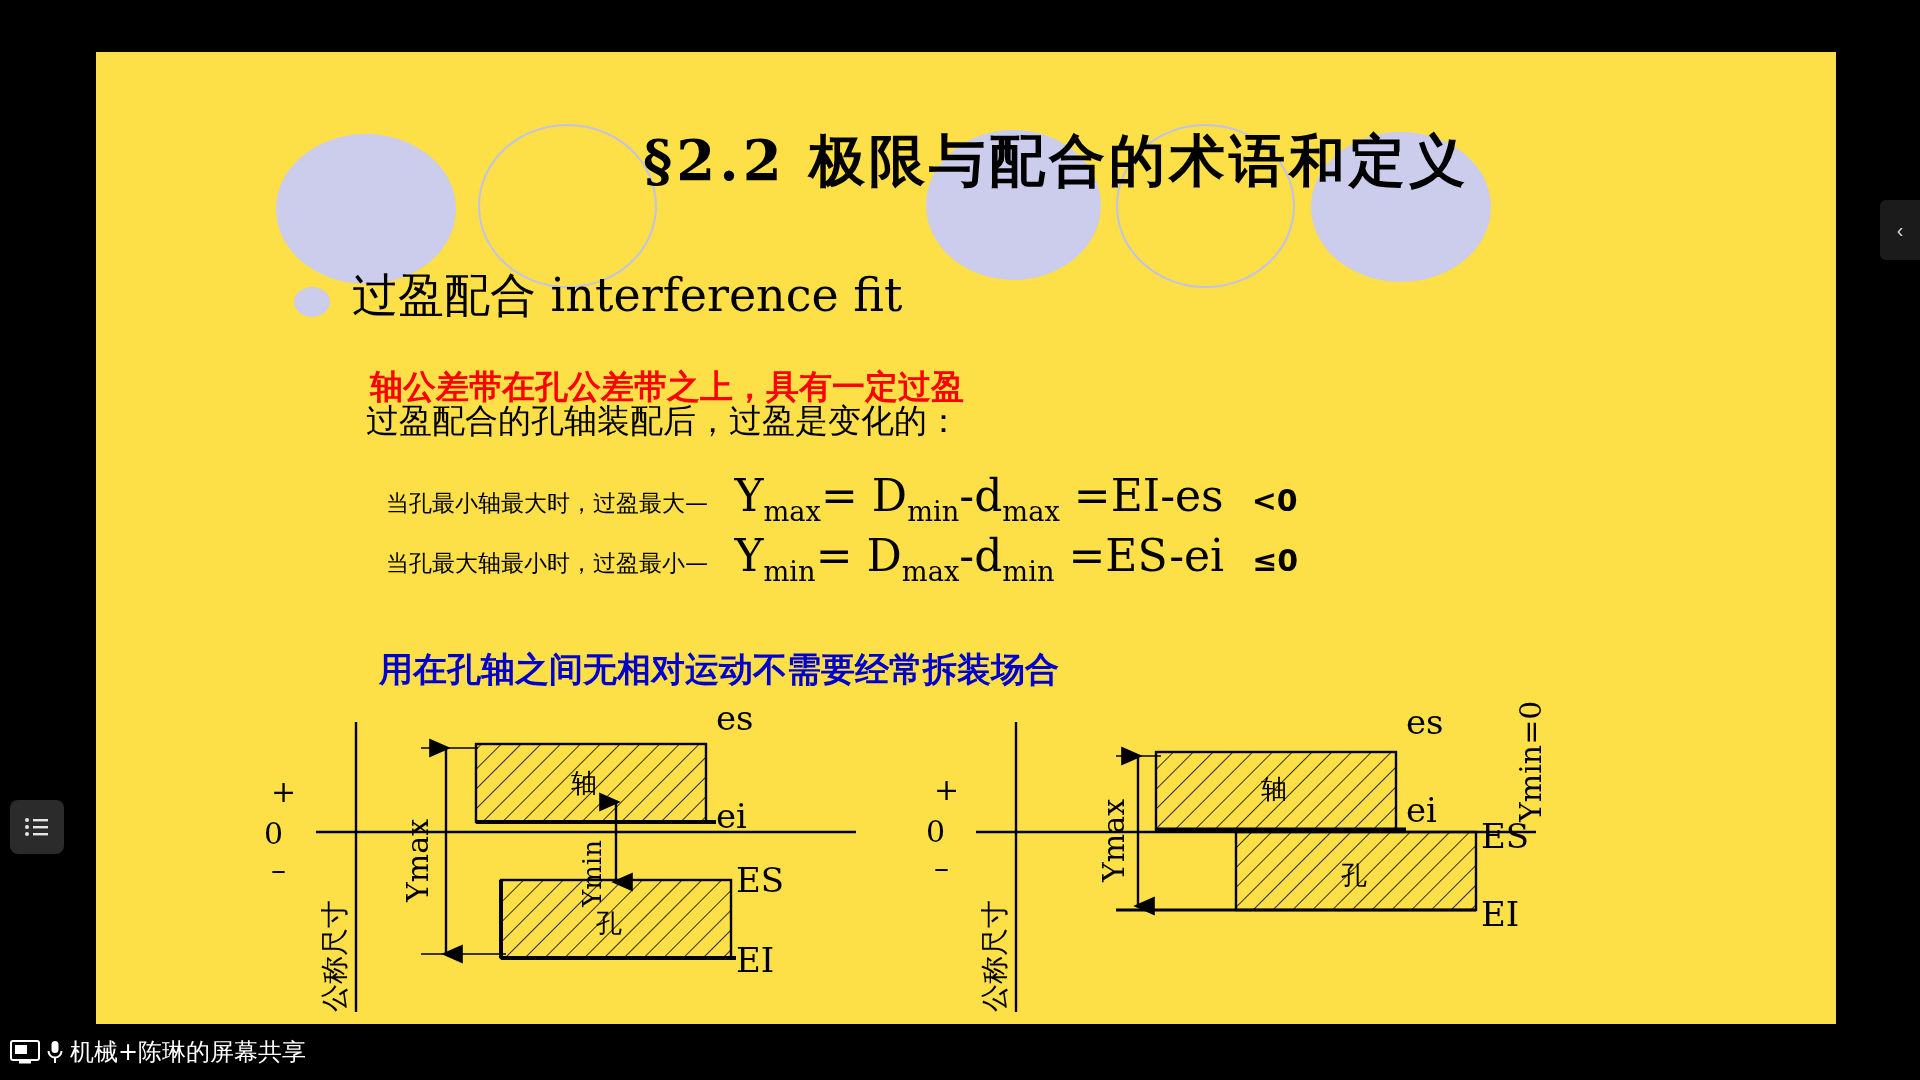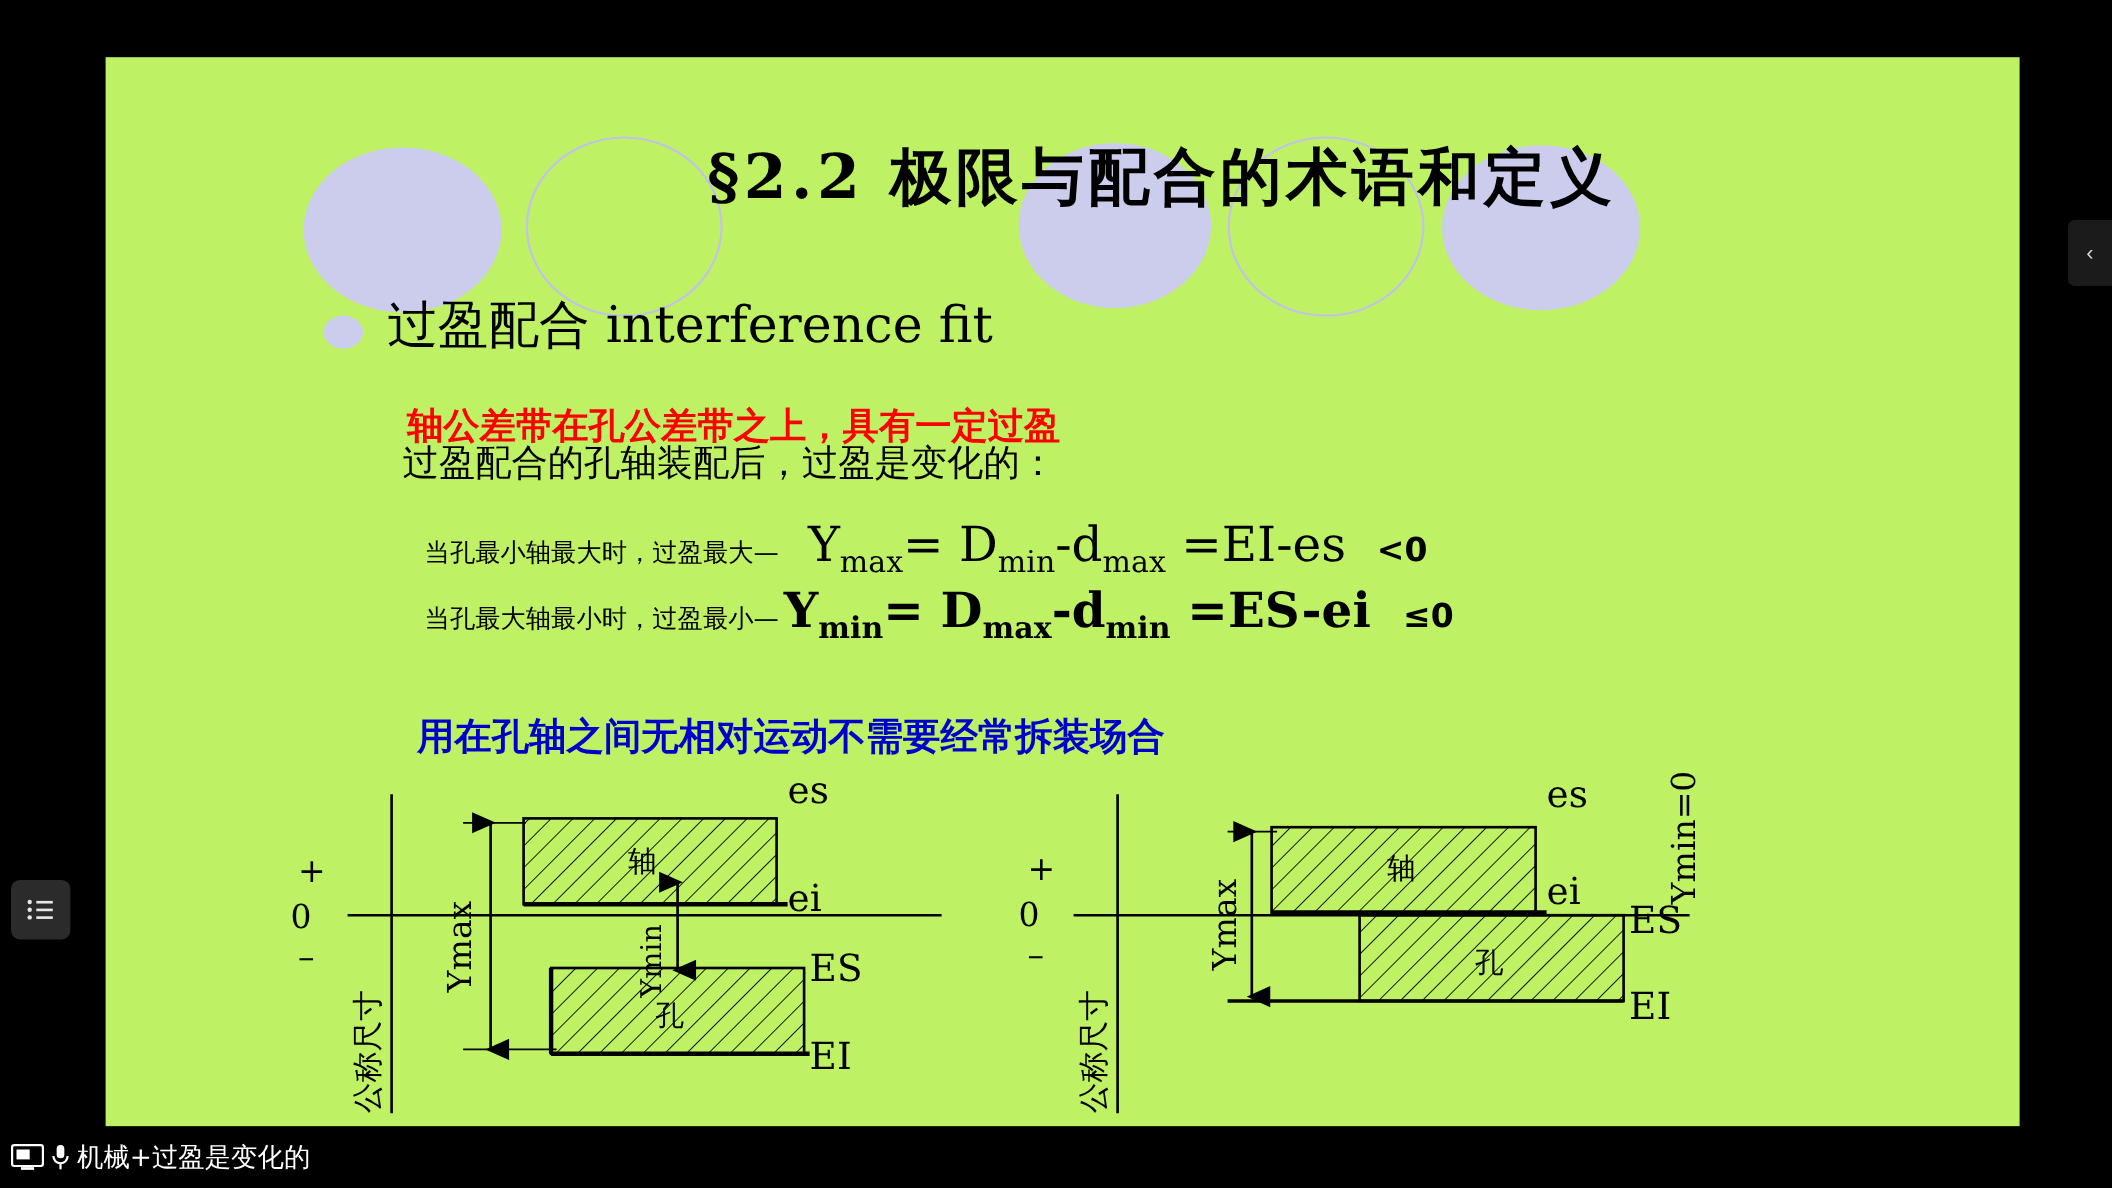--- a/index.html
+++ b/index.html
@@ -17,21 +17,21 @@
     height: 1080px;
     background: #000;
   }
   
   #slide {
     position: absolute;
     left: 96px;
     top: 52px;
     width: 1740px;
     height: 972px;
-    background: #bef264;
+    background: #fde047;
     overflow: hidden;
   }
   
   .blob {
     position: absolute;
     background: #ccccec;
     border-radius: 50%;
     z-index: 1;
   }
   .blob.outline {
@@ -215,21 +215,21 @@
     <div class="eqline" style="left:290px;top:418px;">
       <span class="cn">当孔最小轴最大时，过盈最大—</span>
       <span class="formula" style="margin-left:22px;">
         <span>Y</span><sub>max</sub><span>= D</span><sub>min</sub><span>-d</span><sub>max</sub><span> =EI-es</span>
       </span>
       <span class="cmp" style="margin-left:14px;">&lt;0</span>
     </div>
 
     <div class="eqline" style="left:290px;top:478px;">
       <span class="cn">当孔最大轴最小时，过盈最小—</span>
-      <span class="formula" style="font-weight:bold;">
+      <span class="formula" style="margin-left:22px;">
         <span>Y</span><sub>min</sub><span>= D</span><sub>max</sub><span>-d</span><sub>min</sub><span> =ES-ei</span>
       </span>
       <span class="cmp" style="margin-left:14px;">≤0</span>
     </div>
 
     <div class="line-blue">用在孔轴之间无相对运动不需要经常拆装场合</div>
 
     <svg class="diagram" style="left:120px;top:640px;" width="720" height="330" viewBox="0 0 720 330">
       <defs>
         <pattern id="hatchL" patternUnits="userSpaceOnUse" width="14" height="14" patternTransform="rotate(45)">
@@ -345,16 +345,16 @@
         <rect x="9" y="22" width="12" height="2.5" fill="#ffffff"></rect>
       </svg>
     </span>
     <span class="sbicon">
       <svg width="18" height="26" viewBox="0 0 18 26">
         <rect x="5.5" y="2" width="7" height="12" rx="3.5" fill="#ffffff"></rect>
         <path d="M2.5 12 a6.5 6.5 0 0 0 13 0" fill="none" stroke="#ffffff" stroke-width="2"></path>
         <rect x="8" y="19" width="2" height="5" fill="#ffffff"></rect>
       </svg>
     </span>
-    <span>机械+过盈是变化的</span>
+    <span>机械+陈琳的屏幕共享</span>
   </div>
 
 </div>
 
 </body></html>

